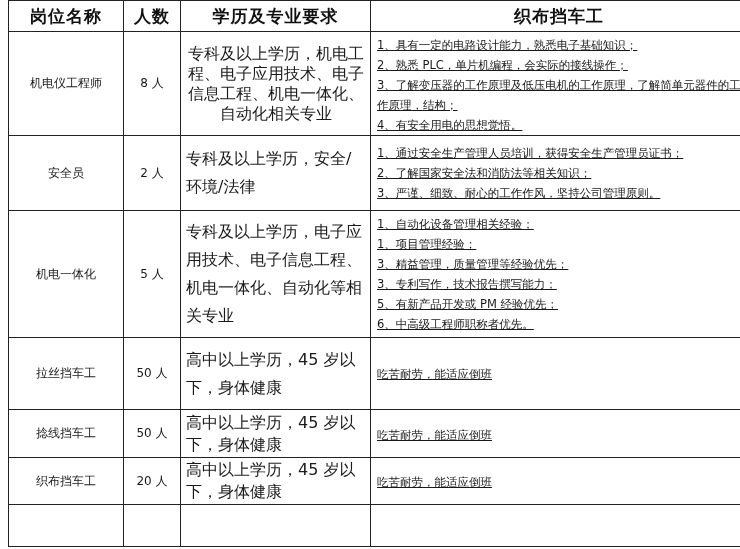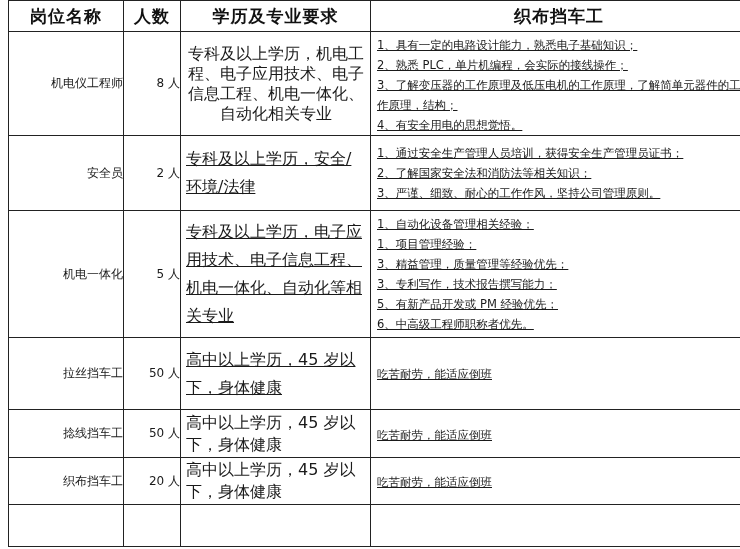--- a/index.html
+++ b/index.html
@@ -2,24 +2,24 @@
 <html><head>
 <meta charset="utf-8">
 <style>
   html, body { margin: 0; padding: 0; background: #ffffff; }
   body { width: 740px; height: 549px; overflow: hidden; position: relative;
          font-family: "DejaVu Sans", "Liberation Sans", sans-serif; color: #1a1a1a; }
   table.jobs { position: absolute; left: 8px; top: 0; border-collapse: collapse; table-layout: fixed;
                width: 739px; padding-left: 10px; }
   table.jobs td, table.jobs th { border: 1.5px solid #222; padding: 0; vertical-align: middle; }
   th { font-size: 17px; font-weight: bold; height: 30px; text-align: center; color: #111; letter-spacing: 1px; }
-  td.name, td.count { text-align: right; font-size: 12px; }
+  td.name, td.count { text-align: center; font-size: 12px; }
   td.edu { font-size: 16px; padding: 0 4px 0 5px !important; line-height: 20px; }
   td.edu.center { text-align: center; }
-  td.edu.wide { line-height: 28px; text-decoration: underline; }
+  td.edu.wide { line-height: 28px; }
   td.edu.tight { line-height: 22px; }
   td.ability { font-size: 11.5px; padding: 0 3px 0 6px !important; line-height: 20px; vertical-align: top; }
   td.ability.mid { vertical-align: middle; }
   .ab-line { display: block; white-space: nowrap; text-decoration: underline; }
   td.ability.wrap .ab-line { white-space: normal; }
 </style>
 </head>
 <body>
 
 <table class="jobs">

